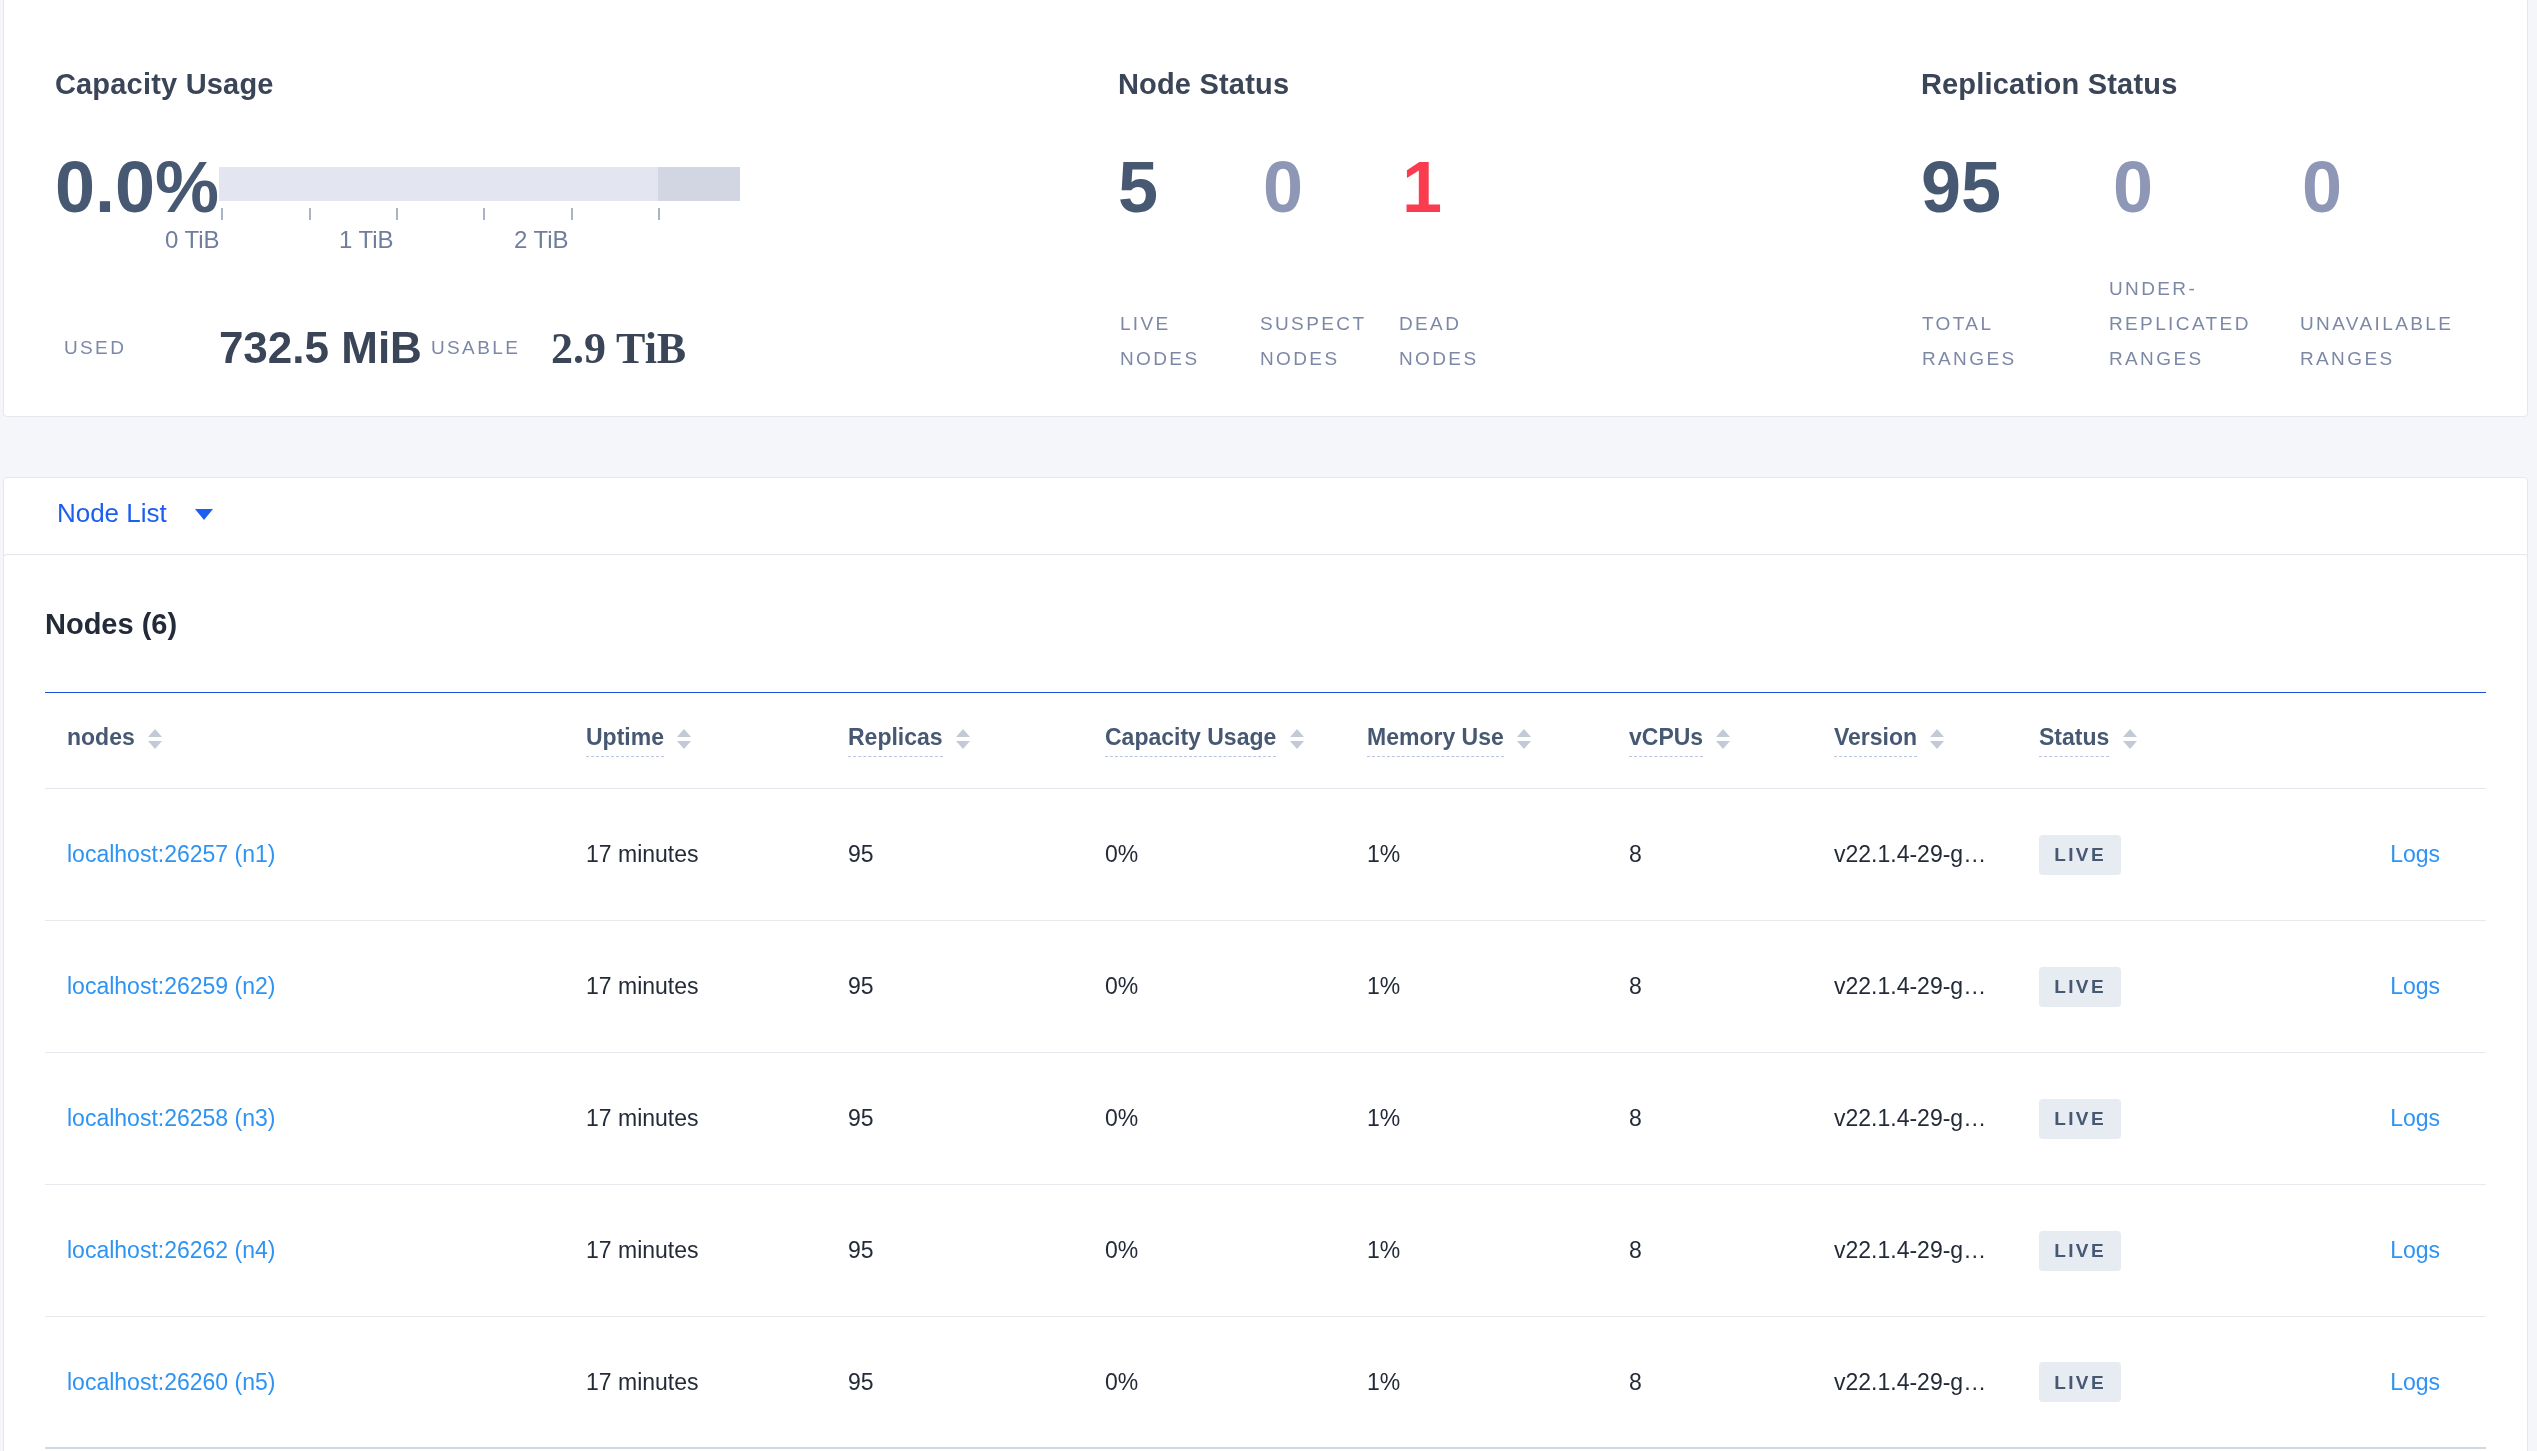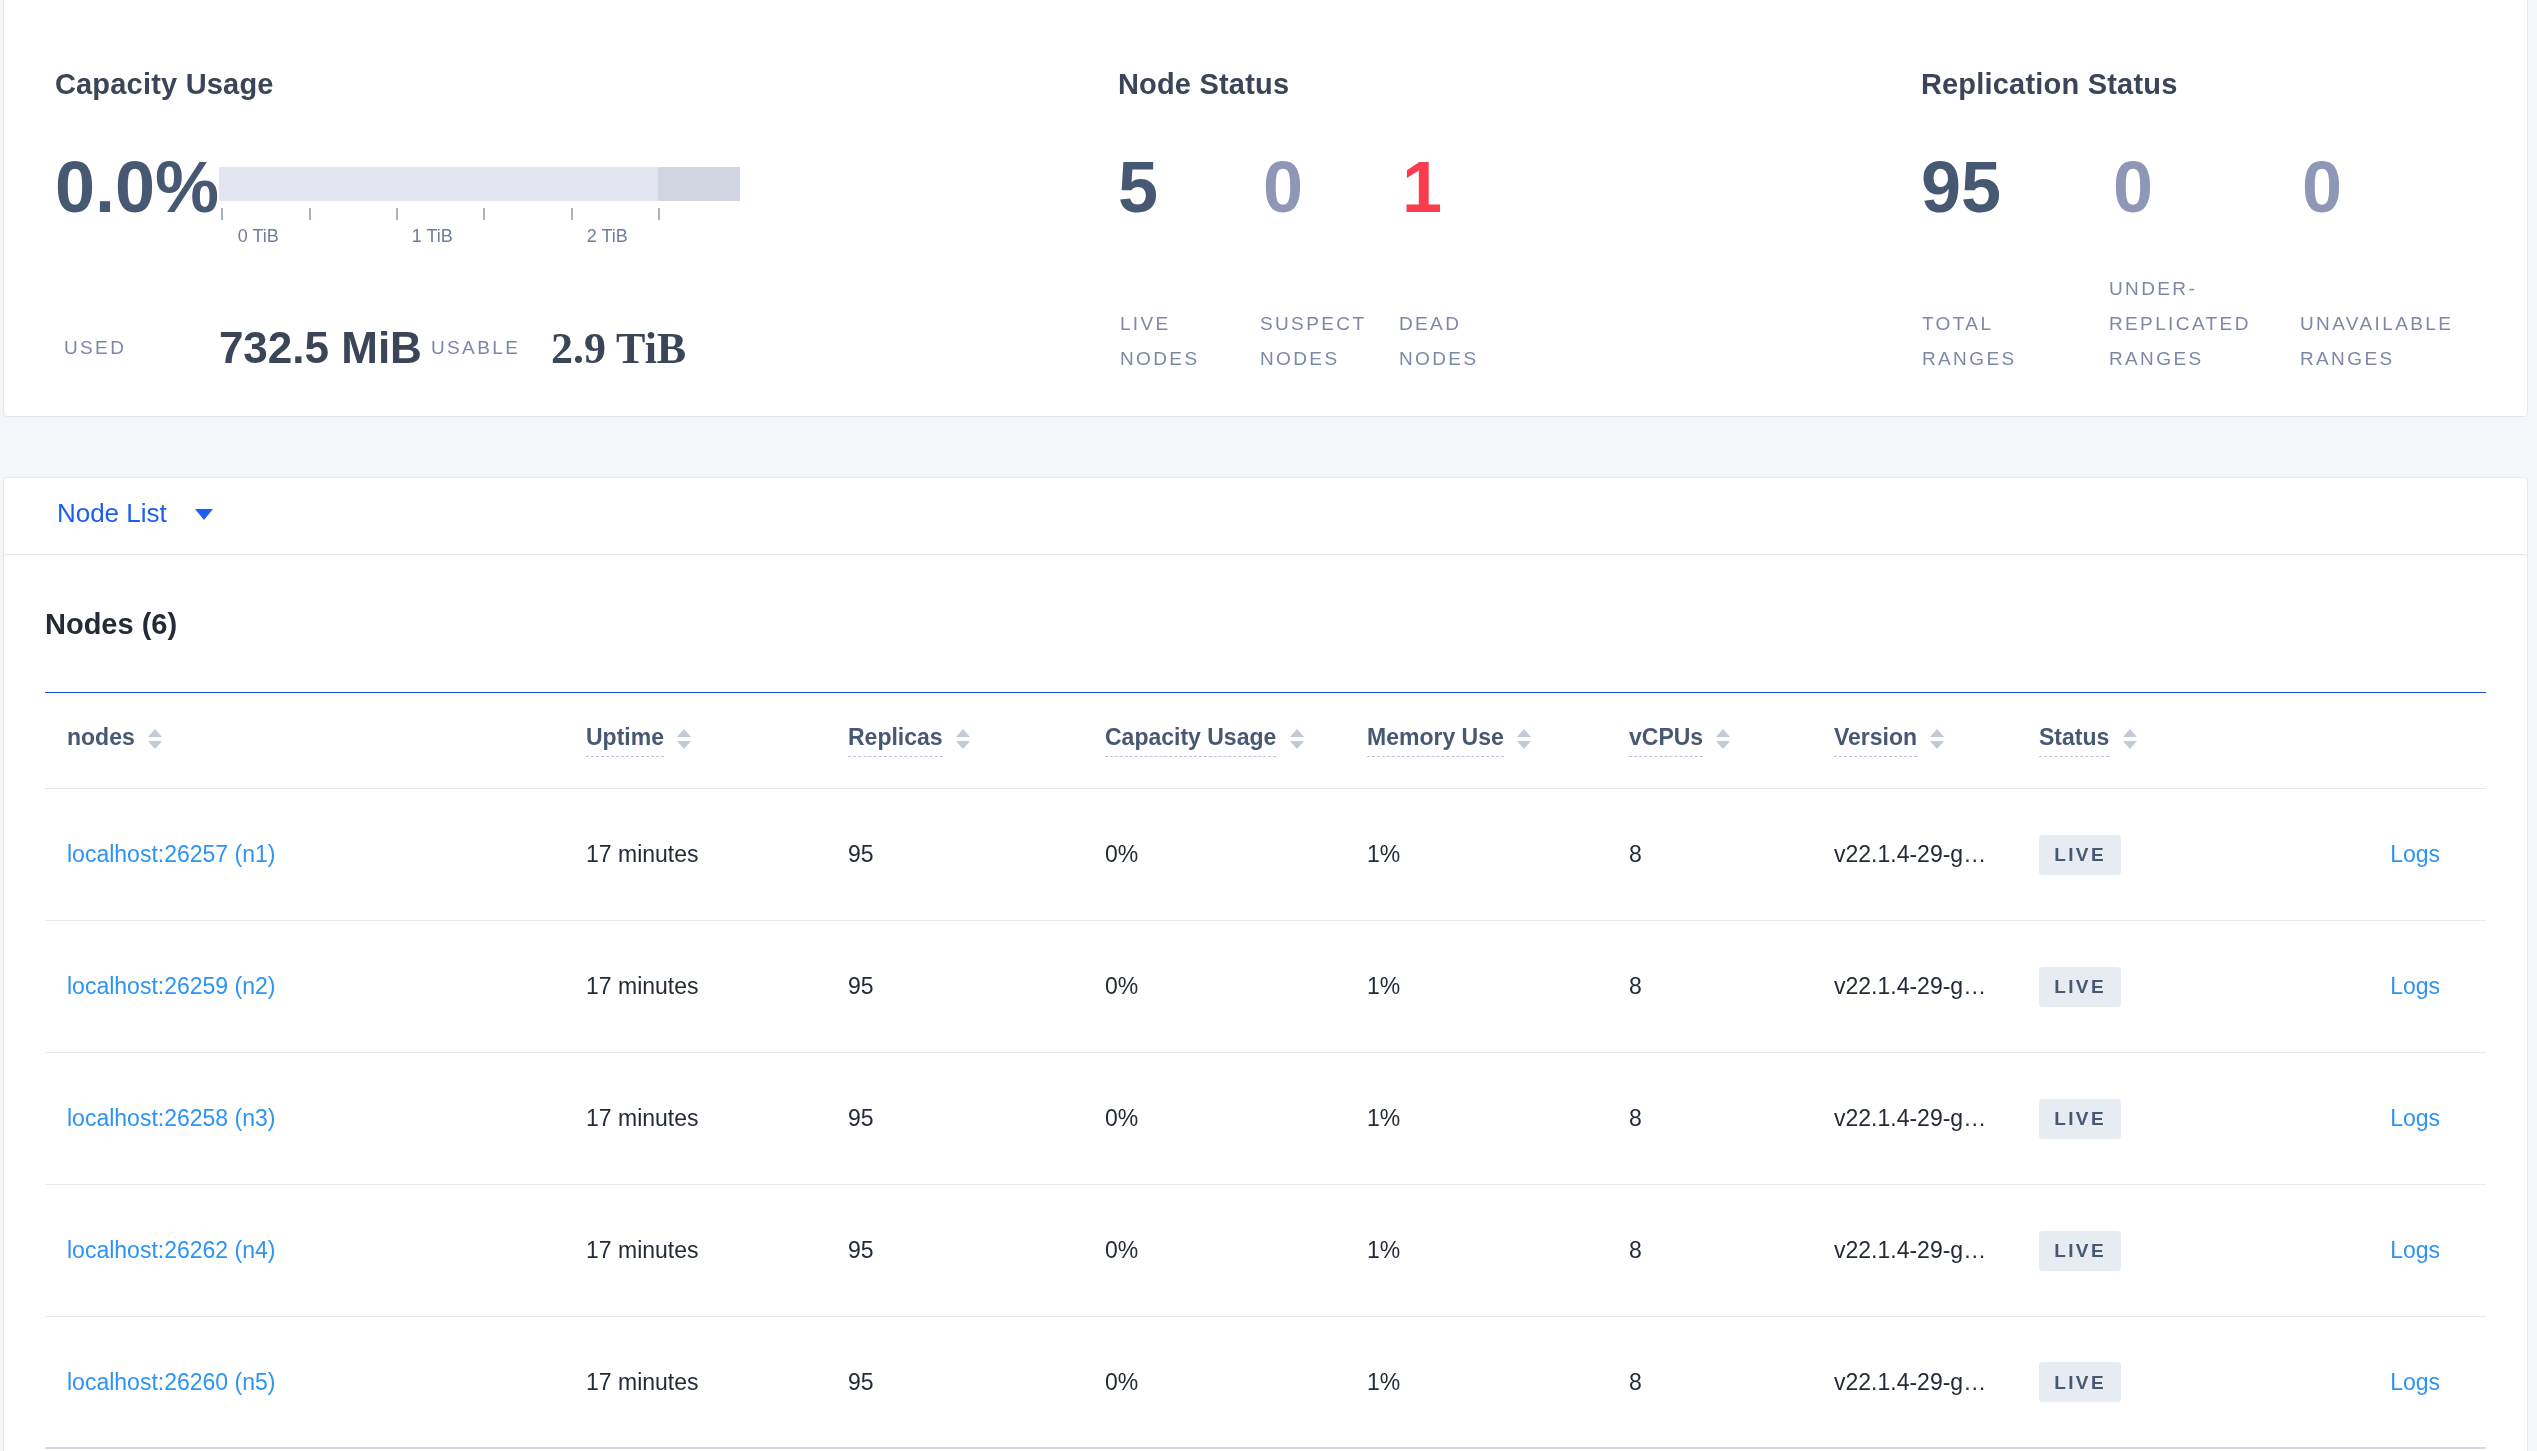--- a/index.html
+++ b/index.html
@@ -28,22 +28,22 @@
   .cap-label {
     position:absolute; font-size:19px; letter-spacing:2.4px; color:#7c88a6;
     line-height:35px; font-weight:500;
   }
 
   
   #cap-bar { position:absolute; left:215px; top:168px; width:521px; height:34px; background:#e3e6f0; }
   #cap-bar-end { position:absolute; right:0; top:0; width:82px; height:34px; background:#d2d6e2; }
   .tick { position:absolute; top:209px; width:1.9px; height:11.4px; background:#aab2c4; }
   .tick-label {
-    position:absolute; top:227px; width:114px; text-align:right;
-    font-size:18px; color:#707e9e;
+    position:absolute; top:227px; width:114px; text-align:left;
+    font-size:24px; color:#707e9e;
   }
   .usage-value { position:absolute; top:324px; font-size:44px; font-weight:600; color:#3b4558; }
 
   
   #nodelist-bar { left:2.9px; top:477px; width:2525px; height:95px; }
   #nodelist-label {
     position:absolute; left:53px; top:0; height:71px; display:flex; align-items:center;
     font-size:26px; font-weight:500; color:#1c5ef0; cursor:pointer;
   }
   #nodelist-caret {

